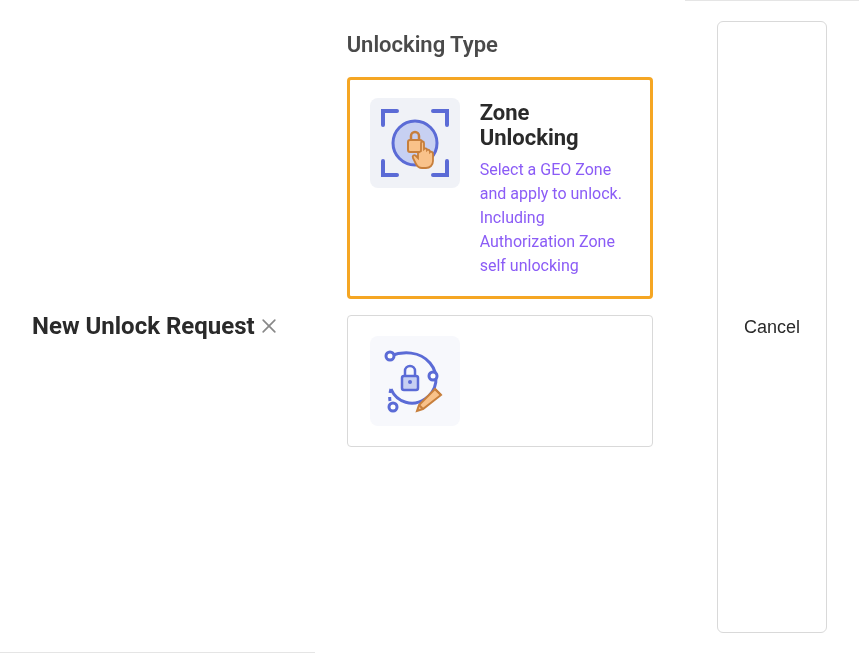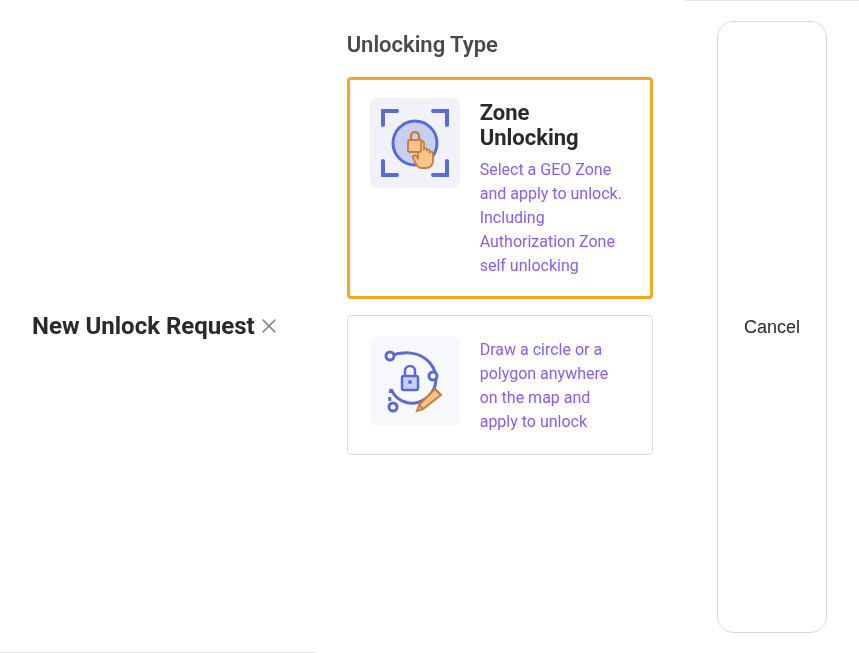--- a/index.html
+++ b/index.html
@@ -99,21 +99,21 @@
     }
     .dialog-footer {
       border-top: 1px solid #e5e5e5;
       padding: 20px 32px;
       display: flex;
       justify-content: flex-end;
       gap: 14px;
     }
     .btn {
       padding: 12px 26px;
-      border-radius: 16px;
+      border-radius: 6px;
       font-size: 18px;
       font-weight: 500;
       cursor: pointer;
       border: 1px solid #d9d9d9;
       background: #fff;
       color: #2a2a2a;
     }
     .btn-cancel {
       background: #fff;
     }
@@ -178,21 +178,20 @@
           <rect x="27" y="35" width="16" height="14" rx="2" fill="#c7d0f2" stroke="#5b6bd6" stroke-width="2.5"></rect>
           <path d="M 30 35 L 30 30 A 5 5 0 0 1 40 30 L 40 35" stroke="#5b6bd6" stroke-width="2.5" fill="none"></path>
           <circle cx="35" cy="41" r="2" fill="#5b6bd6"></circle>
 
           <path d="M 48 68 L 42 70 L 44 64 L 60 48 L 66 54 Z" fill="#f9c28a" stroke="#c77f3c" stroke-width="2"></path>
           <path d="M 60 48 L 66 54" stroke="#c77f3c" stroke-width="2"></path>
           <path d="M 44 64 L 48 68" stroke="#c77f3c" stroke-width="2"></path>
         </svg>
       </div>
       <div class="option-text">
-        <div class="option-desc">Draw a circle or a polygon anywhere on the map and apply to unlock</div>
       </div>
     </div>
   </div>
 
   <div class="dialog-footer">
     <button class="btn btn-cancel">Cancel</button>
   </div>
 </div>
 
 </body></html>

